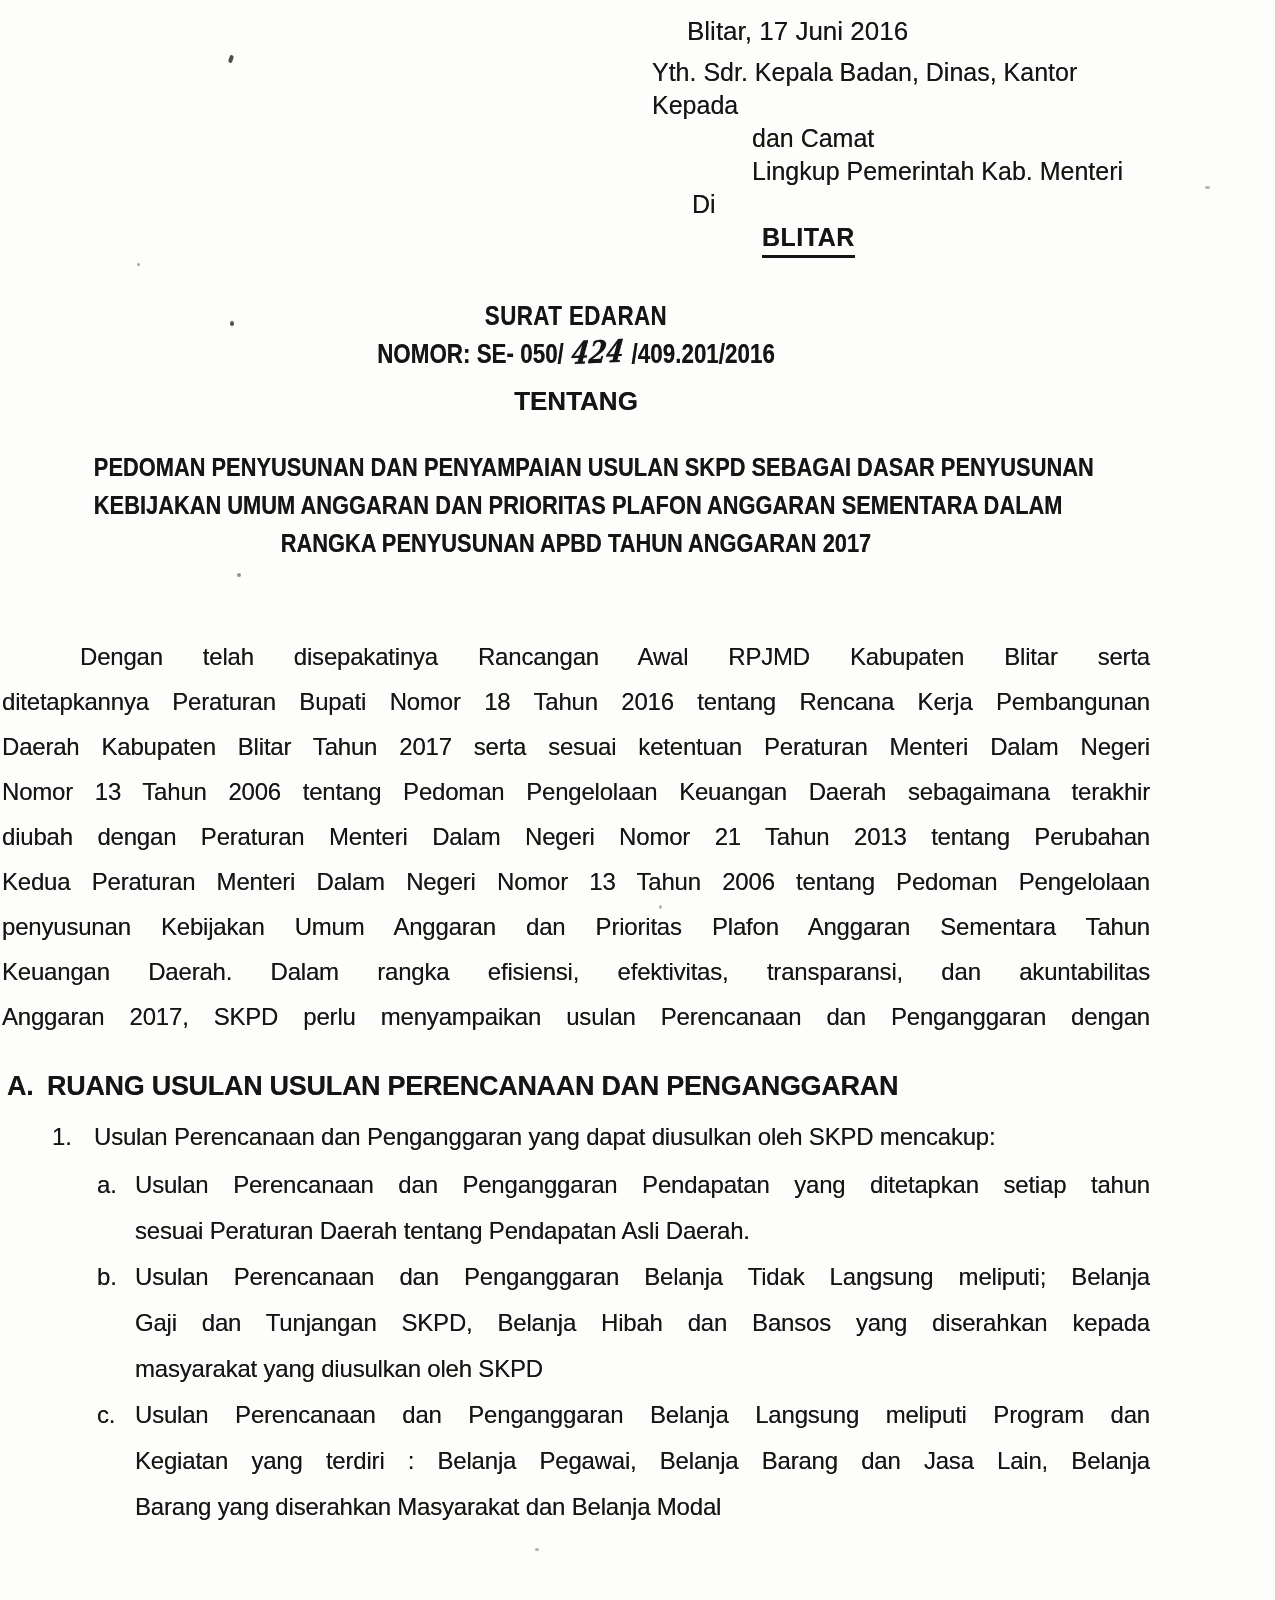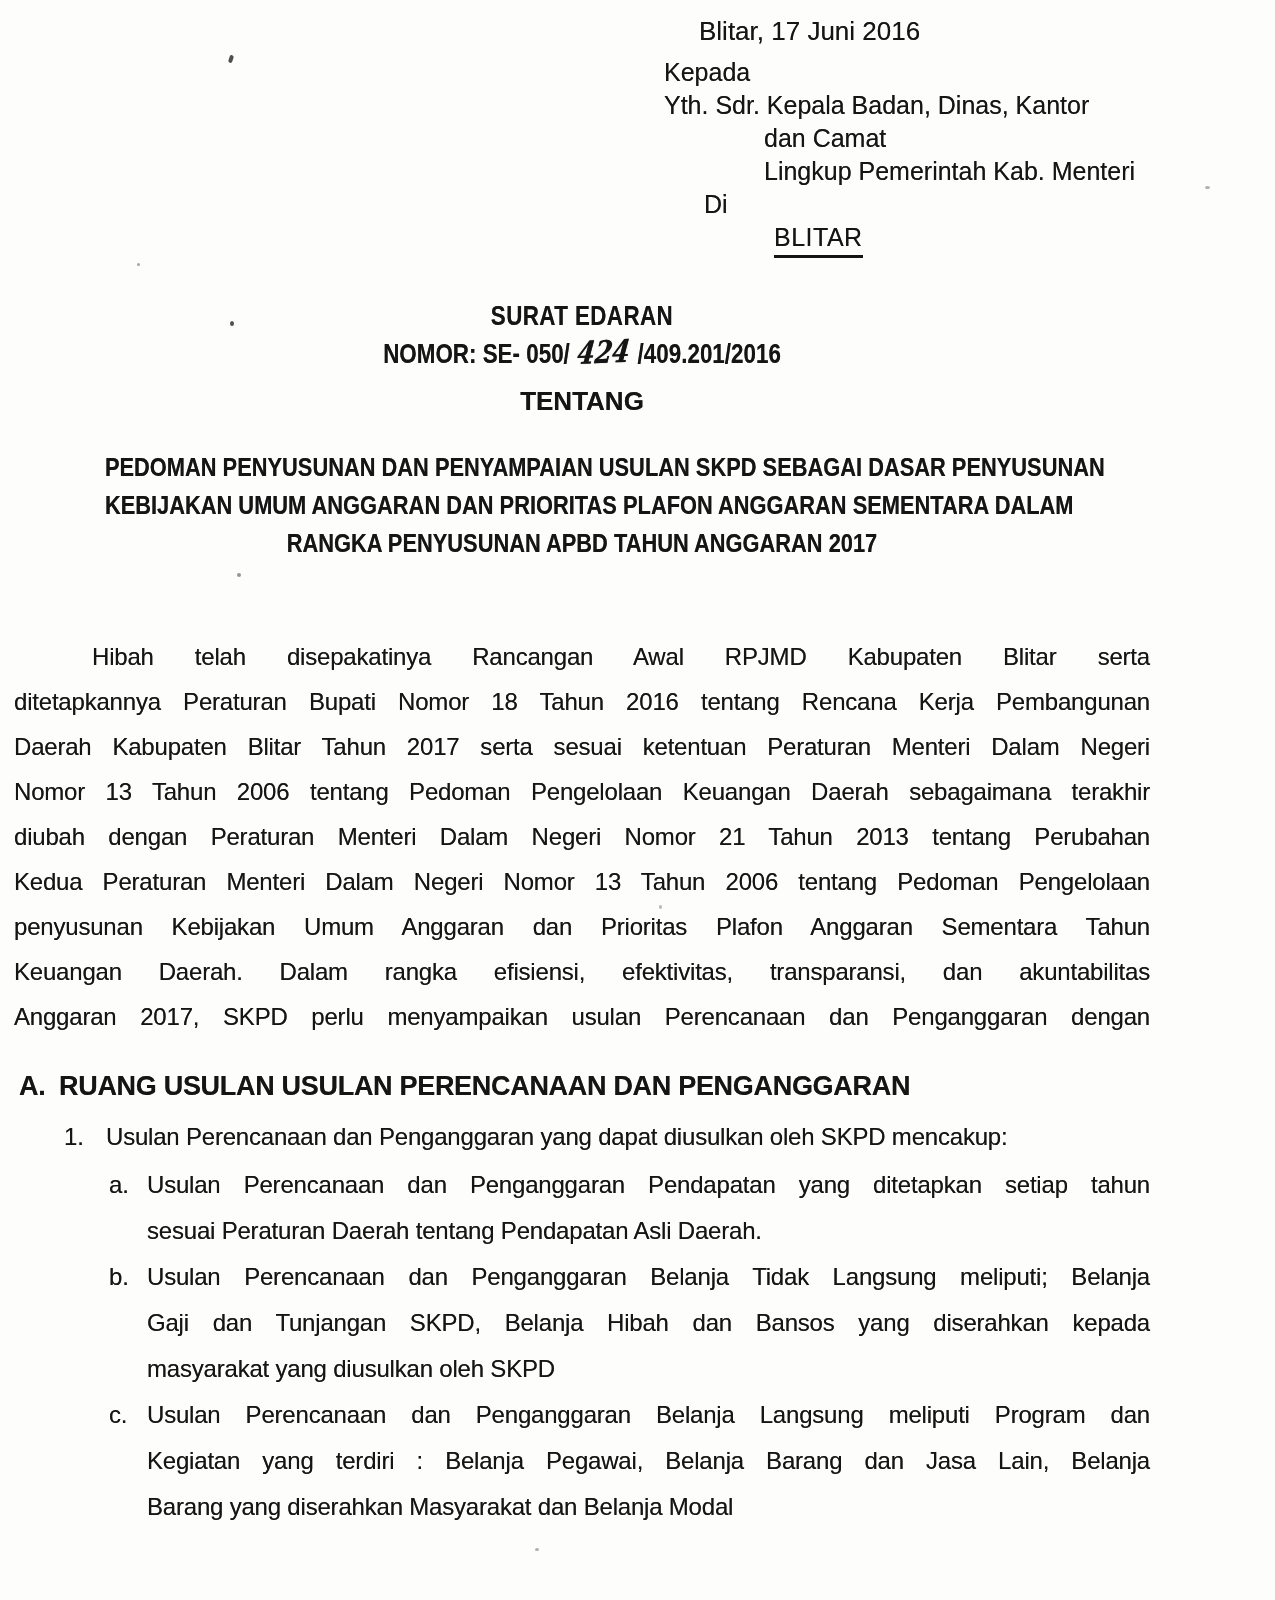--- a/index.html
+++ b/index.html
@@ -1,36 +1,36 @@
 <!DOCTYPE html>
 <html><head>
 <meta charset="utf-8">
 <style>
   html, body { margin: 0; padding: 0; background: #ffffff; }
   .page {
     position: relative;
     width: 1275px;
     height: 1600px;
     box-sizing: border-box;
-    padding: 14px 125px 0 14px;
+    padding: 14px 125px 0 2px;
     background: #fdfdfc;
     color: #151515;
     font-family: "Liberation Sans", "DejaVu Sans", sans-serif;
     overflow: hidden;
     text-shadow: 0 0 0.6px rgba(25,25,25,0.65);
   }
   
   .date-line { margin-left: 685px; font-size: 26px; line-height: 34px; white-space: nowrap; }
   .recipient { margin-left: 650px; margin-top: 8px; font-size: 25px; line-height: 33px; }
   .recipient > div { white-space: nowrap; }
   .ind100 { padding-left: 100px; }
   .ind40  { padding-left: 40px; }
   .ind110 { padding-left: 110px; }
   .blitar {
-    font-weight: normal;
+    font-weight: bold;
     letter-spacing: 0.5px;
     border-bottom: 3px solid #151515;
     padding-bottom: 1px;
     display: inline-block;
   }
   
   .center { text-align: center; white-space: nowrap; }
   .scale80 { transform: scaleX(0.80); }
   .se-title { margin-top: 40px; font-size: 28px; font-weight: bold; line-height: 36px; letter-spacing: 0.5px; }
   .se-nomor { font-size: 28px; font-weight: bold; line-height: 36px; }
@@ -79,42 +79,42 @@
   .s7 { left: 535px; top: 1548px; width: 4px; height: 3px; opacity: .45; }
 </style>
 </head>
 <body>
 
 <div class="page">
 
   <div class="date-line">Blitar,  17 Juni 2016</div>
 
   <div class="recipient">
+    <div>Yth. Sdr. Kepala Badan, Dinas, Kantor</div>
     <div>Kepada</div>
-    <div>Yth. Sdr. Kepala Badan, Dinas, Kantor</div>
     <div class="ind100">dan Camat</div>
     <div class="ind100">Lingkup Pemerintah Kab. Menteri</div>
     <div class="ind40">Di</div>
     <div class="ind110">
       <span class="blitar">BLITAR</span>
     </div>
   </div>
 
   <div class="center se-title scale80">SURAT EDARAN</div>
   <div class="center se-nomor scale80"><span>NOMOR: SE- 050/</span><span class="handwritten">424</span><span>/409.201/2016</span></div>
   <div class="center tentang">TENTANG</div>
 
   <div class="subject">
     <div>PEDOMAN PENYUSUNAN DAN PENYAMPAIAN USULAN SKPD SEBAGAI DASAR PENYUSUNAN</div>
     <div>KEBIJAKAN UMUM ANGGARAN DAN PRIORITAS PLAFON ANGGARAN SEMENTARA DALAM</div>
     <div>RANGKA PENYUSUNAN APBD TAHUN ANGGARAN 2017</div>
   </div>
 
   <div class="bodytext">
-    <div class="jl indent">Hibah telah disepakatinya Rancangan Awal RPJMD Kabupaten Blitar serta</div>
+    <div class="jl indent">Dengan telah disepakatinya Rancangan Awal RPJMD Kabupaten Blitar serta</div>
     <div class="jl">ditetapkannya Peraturan Bupati Nomor 18 Tahun 2016 tentang Rencana Kerja Pembangunan</div>
     <div class="jl">Daerah Kabupaten Blitar Tahun 2017 serta sesuai ketentuan Peraturan Menteri Dalam Negeri</div>
     <div class="jl">Nomor 13 Tahun 2006 tentang Pedoman Pengelolaan Keuangan Daerah sebagaimana terakhir</div>
     <div class="jl">diubah dengan Peraturan Menteri Dalam Negeri Nomor 21 Tahun 2013 tentang Perubahan</div>
     <div class="jl">Kedua Peraturan Menteri Dalam Negeri Nomor 13 Tahun 2006 tentang Pedoman Pengelolaan</div>
     <div class="jl">penyusunan Kebijakan Umum Anggaran dan Prioritas Plafon Anggaran Sementara Tahun</div>
     <div class="jl">Keuangan Daerah. Dalam rangka efisiensi, efektivitas, transparansi, dan akuntabilitas</div>
     <div class="jl">Anggaran 2017, SKPD perlu menyampaikan usulan Perencanaan dan Penganggaran dengan</div>
   </div>
 

